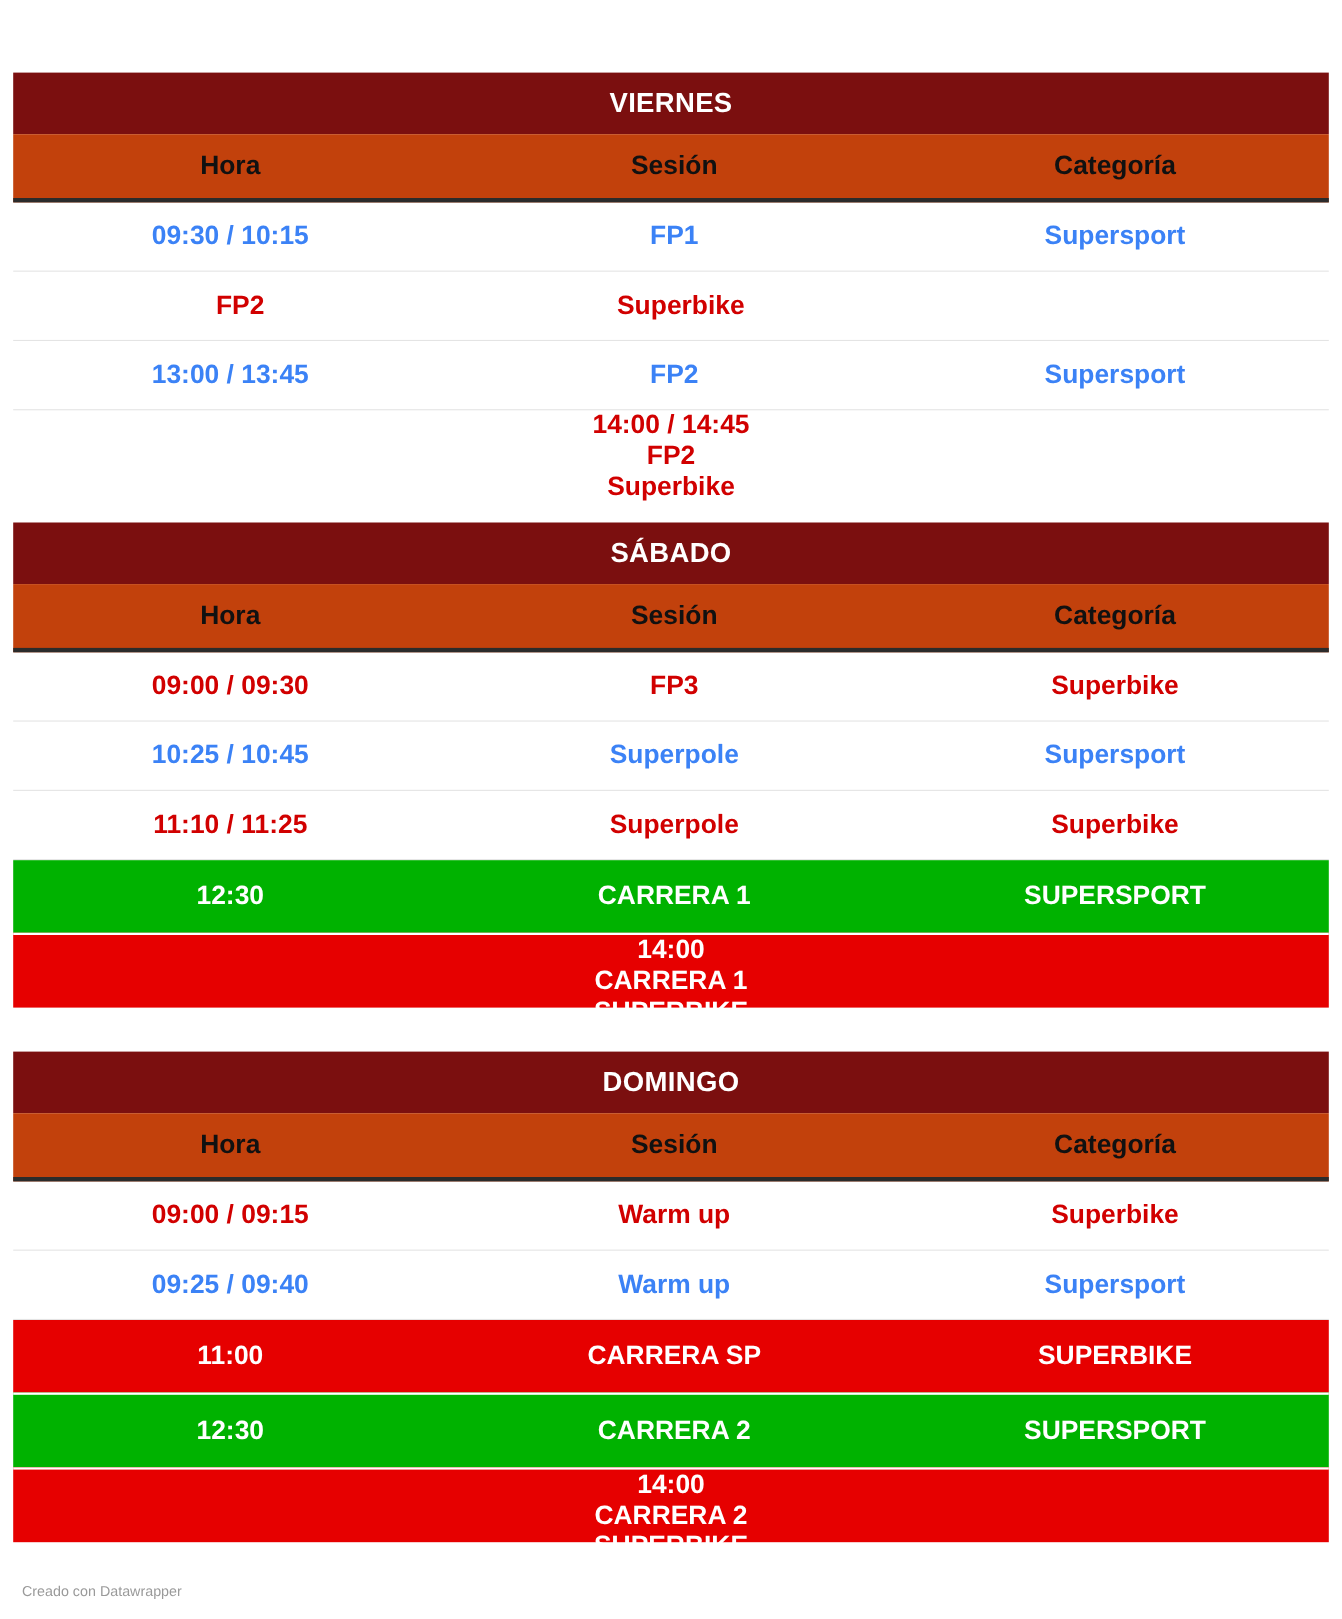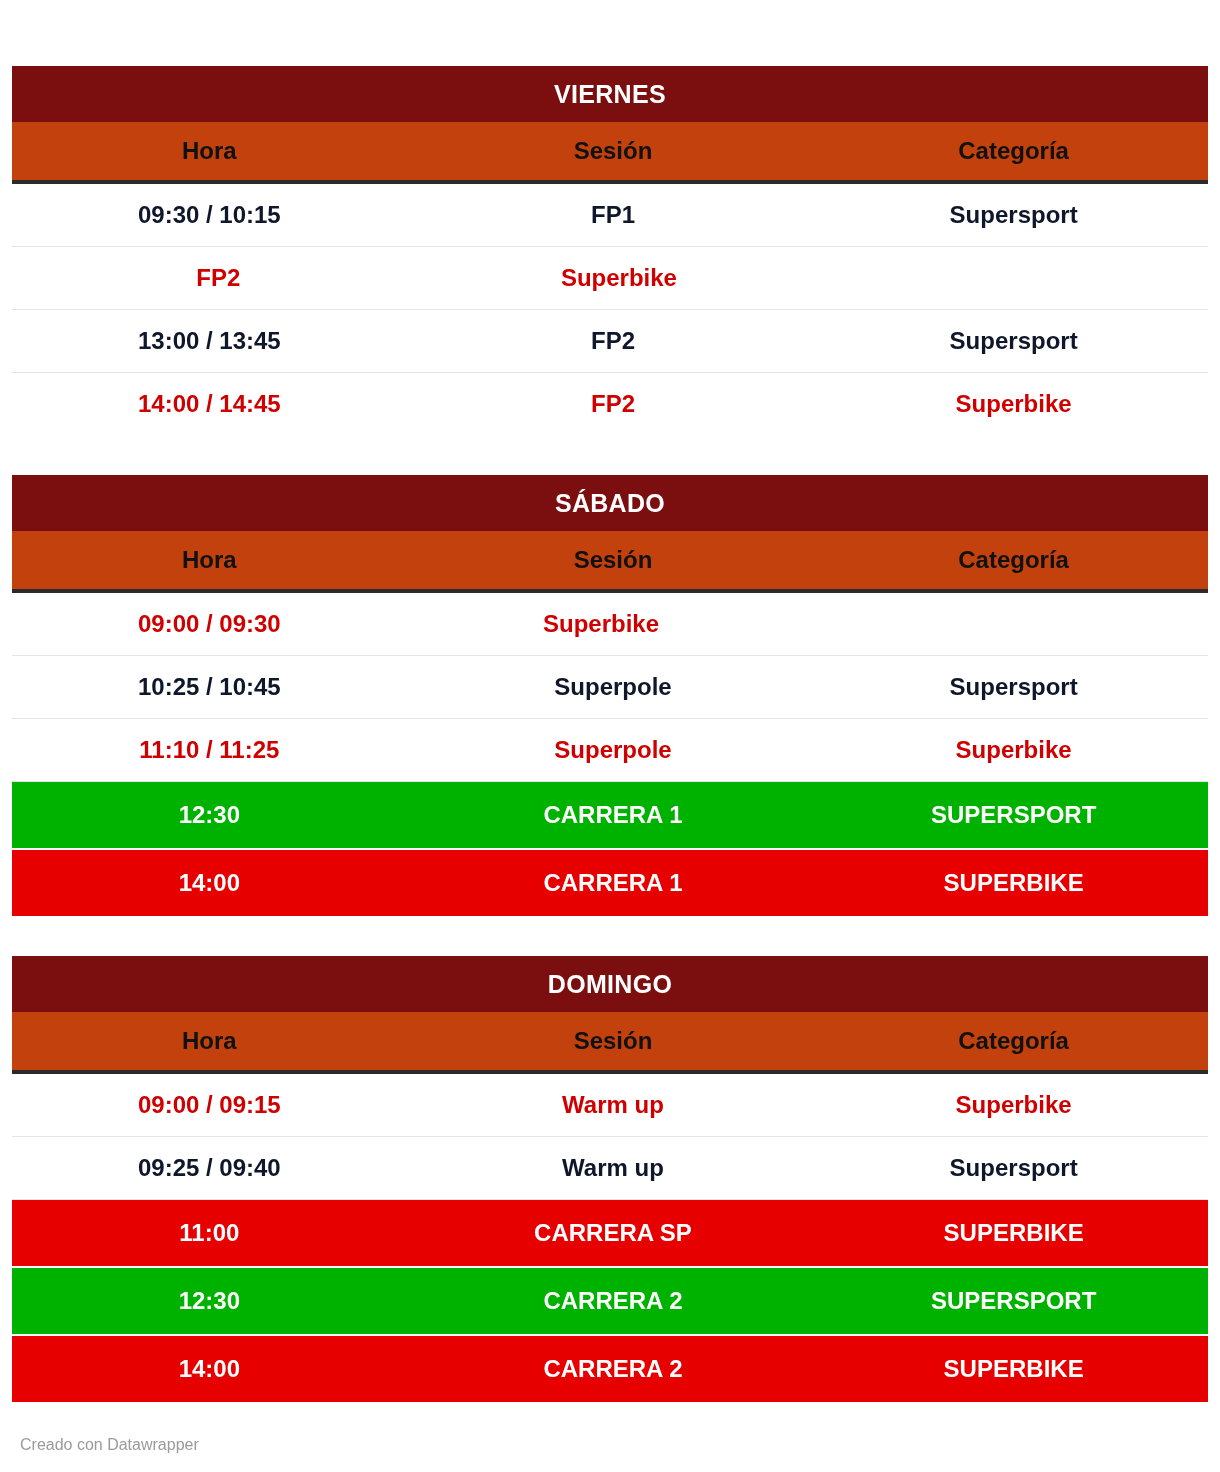--- a/index.html
+++ b/index.html
@@ -44,25 +44,25 @@
   }
   .col-head > div { text-align: center; }
   .row {
     display: flex;
     align-items: center;
     height: 62px;
     border-bottom: 1px solid #e4e4e4;
     font-size: 24px;
     font-weight: bold;
   }
-  .row:last-child { border-bottom: none; }
+  .row:last-child { border-bottom: none; flex-direction: column; }
   .c1 { width: 33.0%; text-align: center; }
   .c2 { width: 34.5%; text-align: center; }
   .c3 { width: 32.5%; text-align: center; }
-  .txt-green { color: #0f172a; }
+  .txt-green { color: #3b82f6; }
   .txt-red   { color: #d10000; }
   .row.fill-green {
     background: #00b200;
     color: #ffffff;
     border-bottom: none;
     height: 66px;
   }
   .row.fill-red {
     background: #e60000;
     color: #ffffff;
@@ -72,21 +72,21 @@
   .row.fill-green + .row.fill-red,
   .row.fill-red + .row.fill-green,
   .row.fill-red + .row.fill-red {
     border-top: 2px solid #ffffff;
   }
   .gap { height: 40px; }
   .footer {
     position: absolute;
     left: 20px;
     bottom: 18px;
-    font-size: 16px;
+    font-size: 13px;
     color: #9a9a9a;
     font-family: "Liberation Sans", sans-serif;
   }
 </style>
 </head>
 <body>
 
 <div class="page">
   <div class="spacer-top"></div>
   <div id="tables">
@@ -120,20 +120,21 @@
       <div class="gap"></div>
       <div class="block">
         <div class="day-header">SÁBADO</div>
         <div class="col-head">
           <div class="c1">Hora</div>
           <div class="c2">Sesión</div>
           <div class="c3">Categoría</div>
         </div>
         <div class="row">
           <div class="c1 txt-red">09:00 / 09:30</div>
+          <div class="c2 txt-red">FP3</div>
           <div class="c3 txt-red">Superbike</div>
         </div>
         <div class="row">
           <div class="c1 txt-green">10:25 / 10:45</div>
           <div class="c2 txt-green">Superpole</div>
           <div class="c3 txt-green">Supersport</div>
         </div>
         <div class="row">
           <div class="c1 txt-red">11:10 / 11:25</div>
           <div class="c2 txt-red">Superpole</div>

